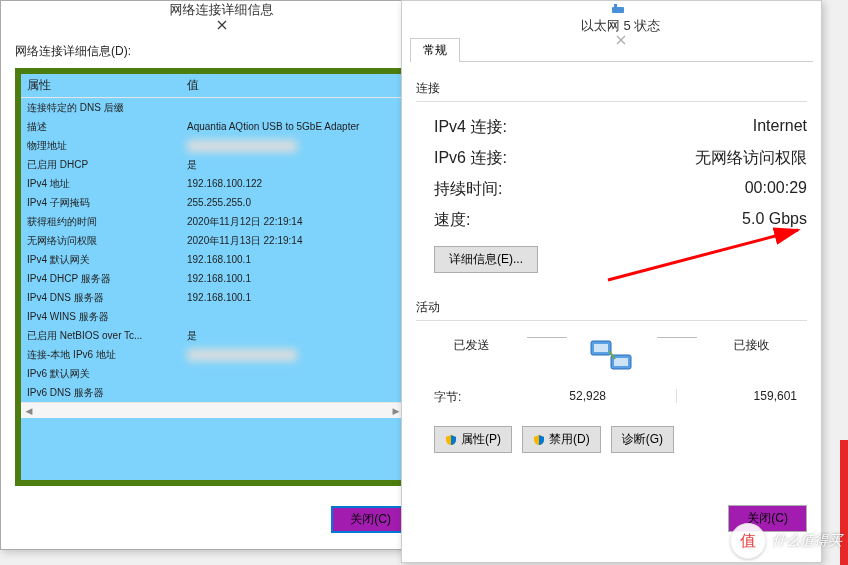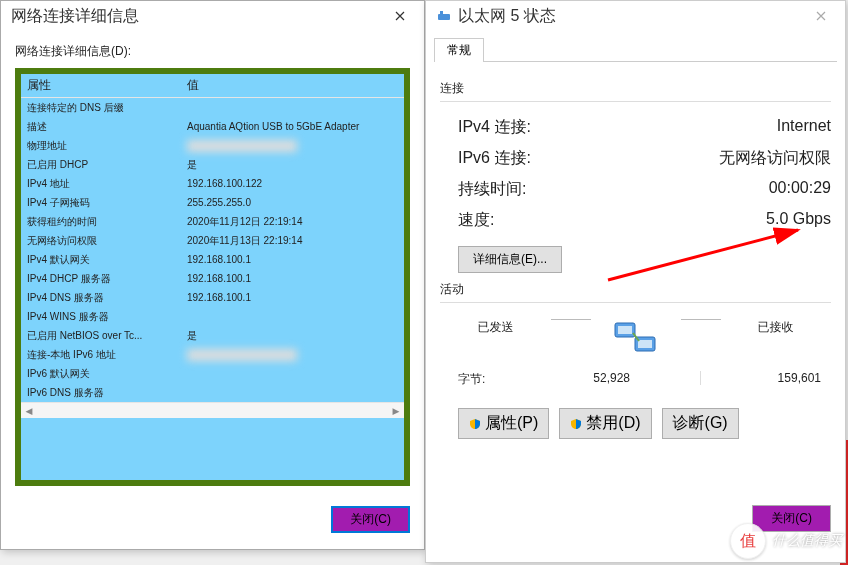--- a/index.html
+++ b/index.html
@@ -1,20 +1,20 @@
 <!DOCTYPE html>
 <html><head>
 <meta charset="utf-8">
 <style>
 * { box-sizing: border-box; margin: 0; padding: 0; font-family: "Microsoft YaHei", "Segoe UI", sans-serif; }
 body { background: #f0f0f0; width: 848px; height: 565px; overflow: hidden; position: relative; }
 .window { position: absolute; background: #fff; border: 1px solid #aaa; box-shadow: 2px 2px 8px rgba(0,0,0,.2); }
 .left-window { left: 0; top: 0; width: 425px; height: 550px; }
-.right-window { left: 425px; top: 0; width: 421px; height: 563px; border-color: #ccc; }
-.titlebar { height: 30px; display: flex; align-items: center; padding: 0 4px 0 10px; font-size: 16px; }
+.right-window { left: 401px; top: 0; width: 421px; height: 563px; border-color: #ccc; }
+.titlebar { height: 30px; display: flex; align-items: center; padding: 0 4px 0 22px; font-size: 13px; flex-direction: column; }
 .titlebar .title { flex: 1; color: #333; }
 .titlebar .close { width: 40px; height: 28px; display: flex; align-items: center; justify-content: center; cursor: pointer; }
 .titlebar .close svg { width: 10px; height: 10px; }
 .right-window .titlebar { color: #888; }
 .right-window .titlebar .net-icon { width: 16px; height: 16px; margin-right: 6px; display: inline-flex; }
 .content { padding: 8px 14px; font-size: 12px; color: #222; }
 .section-label { margin: 4px 0 8px 0; }
 .table-wrap { border: 6px solid #4d7c0f; height: 418px; overflow: auto; background: #7dd3fc; }
 .table-head { display: flex; border-bottom: 1px solid #e5e5e5; height: 24px; align-items: center; font-size: 12px; }
 .table-head .col-prop { width: 160px; padding-left: 6px; }
@@ -40,21 +40,21 @@
 .detail-btn { margin: 10px 0 0 18px; padding: 4px 14px; background: #e1e1e1; border: 1px solid #adadad; font-size: 12px; cursor: pointer; }
 .activity { display: flex; align-items: flex-start; justify-content: center; gap: 20px; margin: 16px 0 6px; font-size: 12px; }
 .activity .label { width: 70px; text-align: center; }
 .activity .line { width: 40px; border-top: 1px solid #bbb; }
 .bytes { display: flex; font-size: 12px; padding: 6px 0 0 18px; }
 .bytes .k { width: 80px; }
 .bytes .s { flex: 1; text-align: right; padding-right: 40px; }
 .bytes .r { width: 100px; text-align: right; padding-right: 10px; }
 .vrule { border-left: 1px solid #ddd; height: 14px; display: inline-block; margin: 0 30px; }
 .btnrow2 { display: flex; gap: 10px; padding: 20px 0 0 18px; }
-.btnrow2 button { font-size: 16px; padding: 4px 10px; background: #e1e1e1; border: 1px solid #adadad; cursor: pointer; display: flex; align-items: center; gap: 4px; }
+.btnrow2 button { font-size: 12px; padding: 4px 10px; background: #e1e1e1; border: 1px solid #adadad; cursor: pointer; display: flex; align-items: center; gap: 4px; }
 .shield { width: 12px; height: 12px; }
 .bottom-close { display: flex; justify-content: flex-end; padding: 12px 14px 0 0; position: absolute; bottom: 30px; right: 0; width: 100%; }
 .arrow-svg { position: absolute; left: 598px; top: 225px; width: 220px; height: 60px; pointer-events: none; z-index: 10; }
 .watermark { position: absolute; right: 6px; bottom: 6px; display: flex; align-items: center; gap: 6px; opacity: .9; }
 .watermark .circ { width: 36px; height: 36px; border-radius: 50%; background: #fff; display: flex; align-items: center; justify-content: center; font-size: 16px; color: #e62828; border: 1px solid #eee; box-shadow: 0 1px 3px rgba(0,0,0,.2); }
 .watermark .txt { font-size: 14px; color: #fff; text-shadow: 0 0 3px rgba(0,0,0,.5); font-style: italic; }
 .net-svg { width: 50px; height: 40px; }
 .redbar { position: absolute; right: 0; top: 440px; bottom: 0; width: 8px; background: #e62828; z-index: -1; }
 </style>
 </head>
@@ -189,21 +189,21 @@
           <span class="k">持续时间:</span>
           <span class="v">00:00:29</span>
         </div>
         <div class="kv">
           <span class="k">速度:</span>
           <span class="v">5.0 Gbps</span>
         </div>
       </div>
     <button class="detail-btn">详细信息(E)...</button>
 
-    <div class="group-title" style="margin-top:8px">活动</div>
+    <div class="group-title" style="margin-top:26px">活动</div>
     <div class="divider"></div>
     <div class="activity">
       <span class="label">已发送</span>
       <span class="line"></span>
       <svg class="net-svg" viewBox="0 0 50 40">
         <rect x="4" y="4" width="20" height="14" rx="2" fill="#5aa0e6" stroke="#2d6db3"></rect>
         <rect x="7" y="7" width="14" height="8" fill="#cde4f7"></rect>
         <rect x="24" y="18" width="20" height="14" rx="2" fill="#5aa0e6" stroke="#2d6db3"></rect>
         <rect x="27" y="21" width="14" height="8" fill="#cde4f7"></rect>
         <path d="M22 14 L28 22" stroke="#6aa84f" stroke-width="2"></path>

